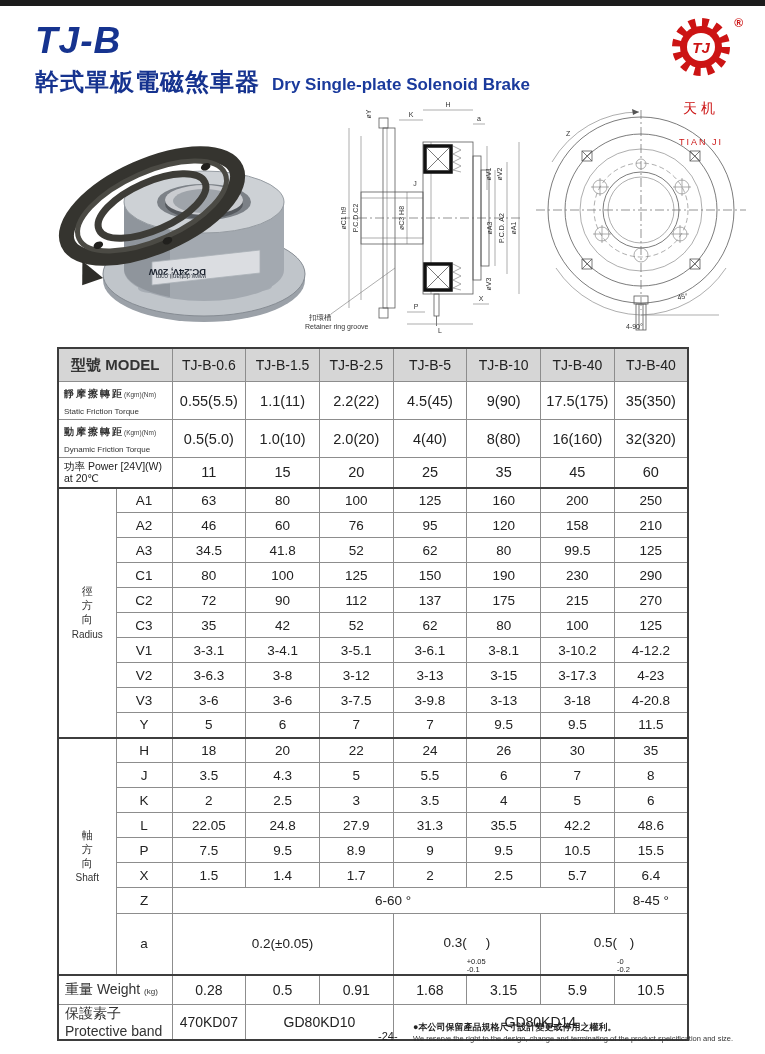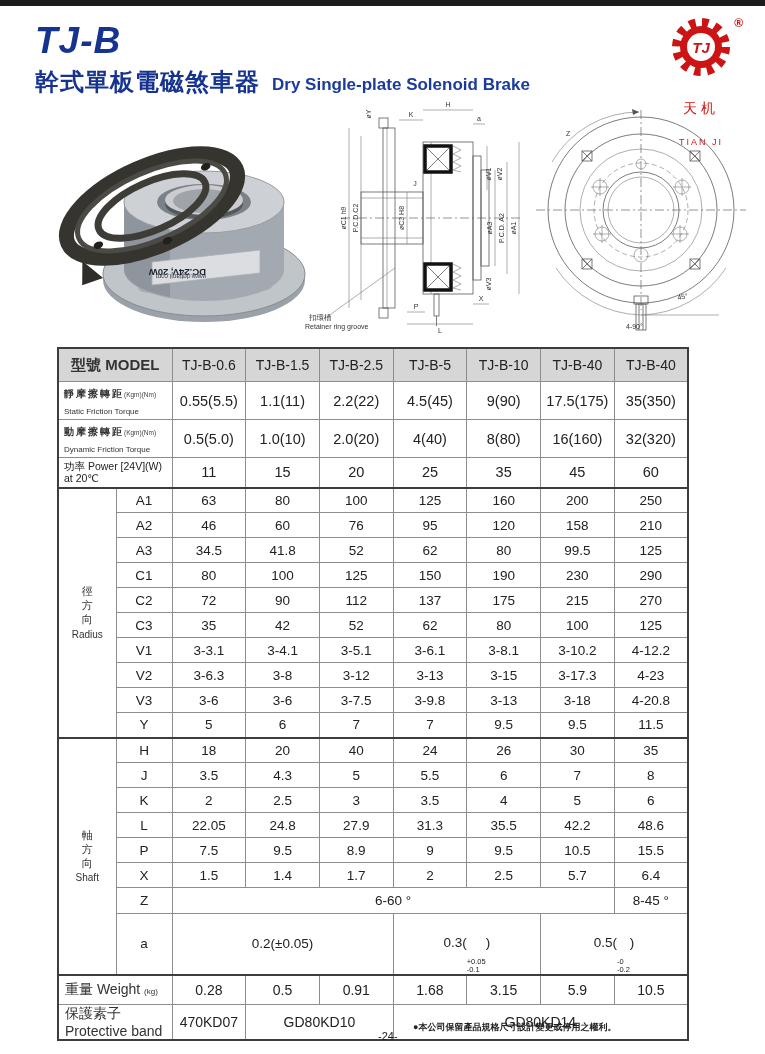--- a/index.html
+++ b/index.html
@@ -442,21 +442,21 @@
       <tr class="dimrow thick-top">
         <td class="grpcell" rowspan="8">
           <span class="vzh">軸</span>
           <span class="vzh">方</span>
           <span class="vzh">向</span>
           <span class="ven">Shaft</span>
         </td>
         <td class="param">H</td>
         <td>18</td>
         <td>20</td>
-        <td>40</td>
+        <td>22</td>
         <td>24</td>
         <td>26</td>
         <td>30</td>
         <td>35</td>
       </tr>
       <tr class="dimrow">
         <td class="param">J</td>
         <td>3.5</td>
         <td>4.3</td>
         <td>5</td>
@@ -532,14 +532,15 @@
         <td colspan="2">GD80KD10</td>
         <td colspan="4">GD80KD14</td>
       </tr>
     </tbody>
 </table>
 
 <div class="footer">
   <div class="pageno">-24-</div>
   <div class="note">
     <div class="note-zh"><span>●</span><span>本公司保留產品規格尺寸設計變更或停用之權利。</span></div>
+    <div class="note-en">We reserve the right to the design, change and terminating of the product speicification and size.</div>
   </div>
 </div>
 
 </body></html>

